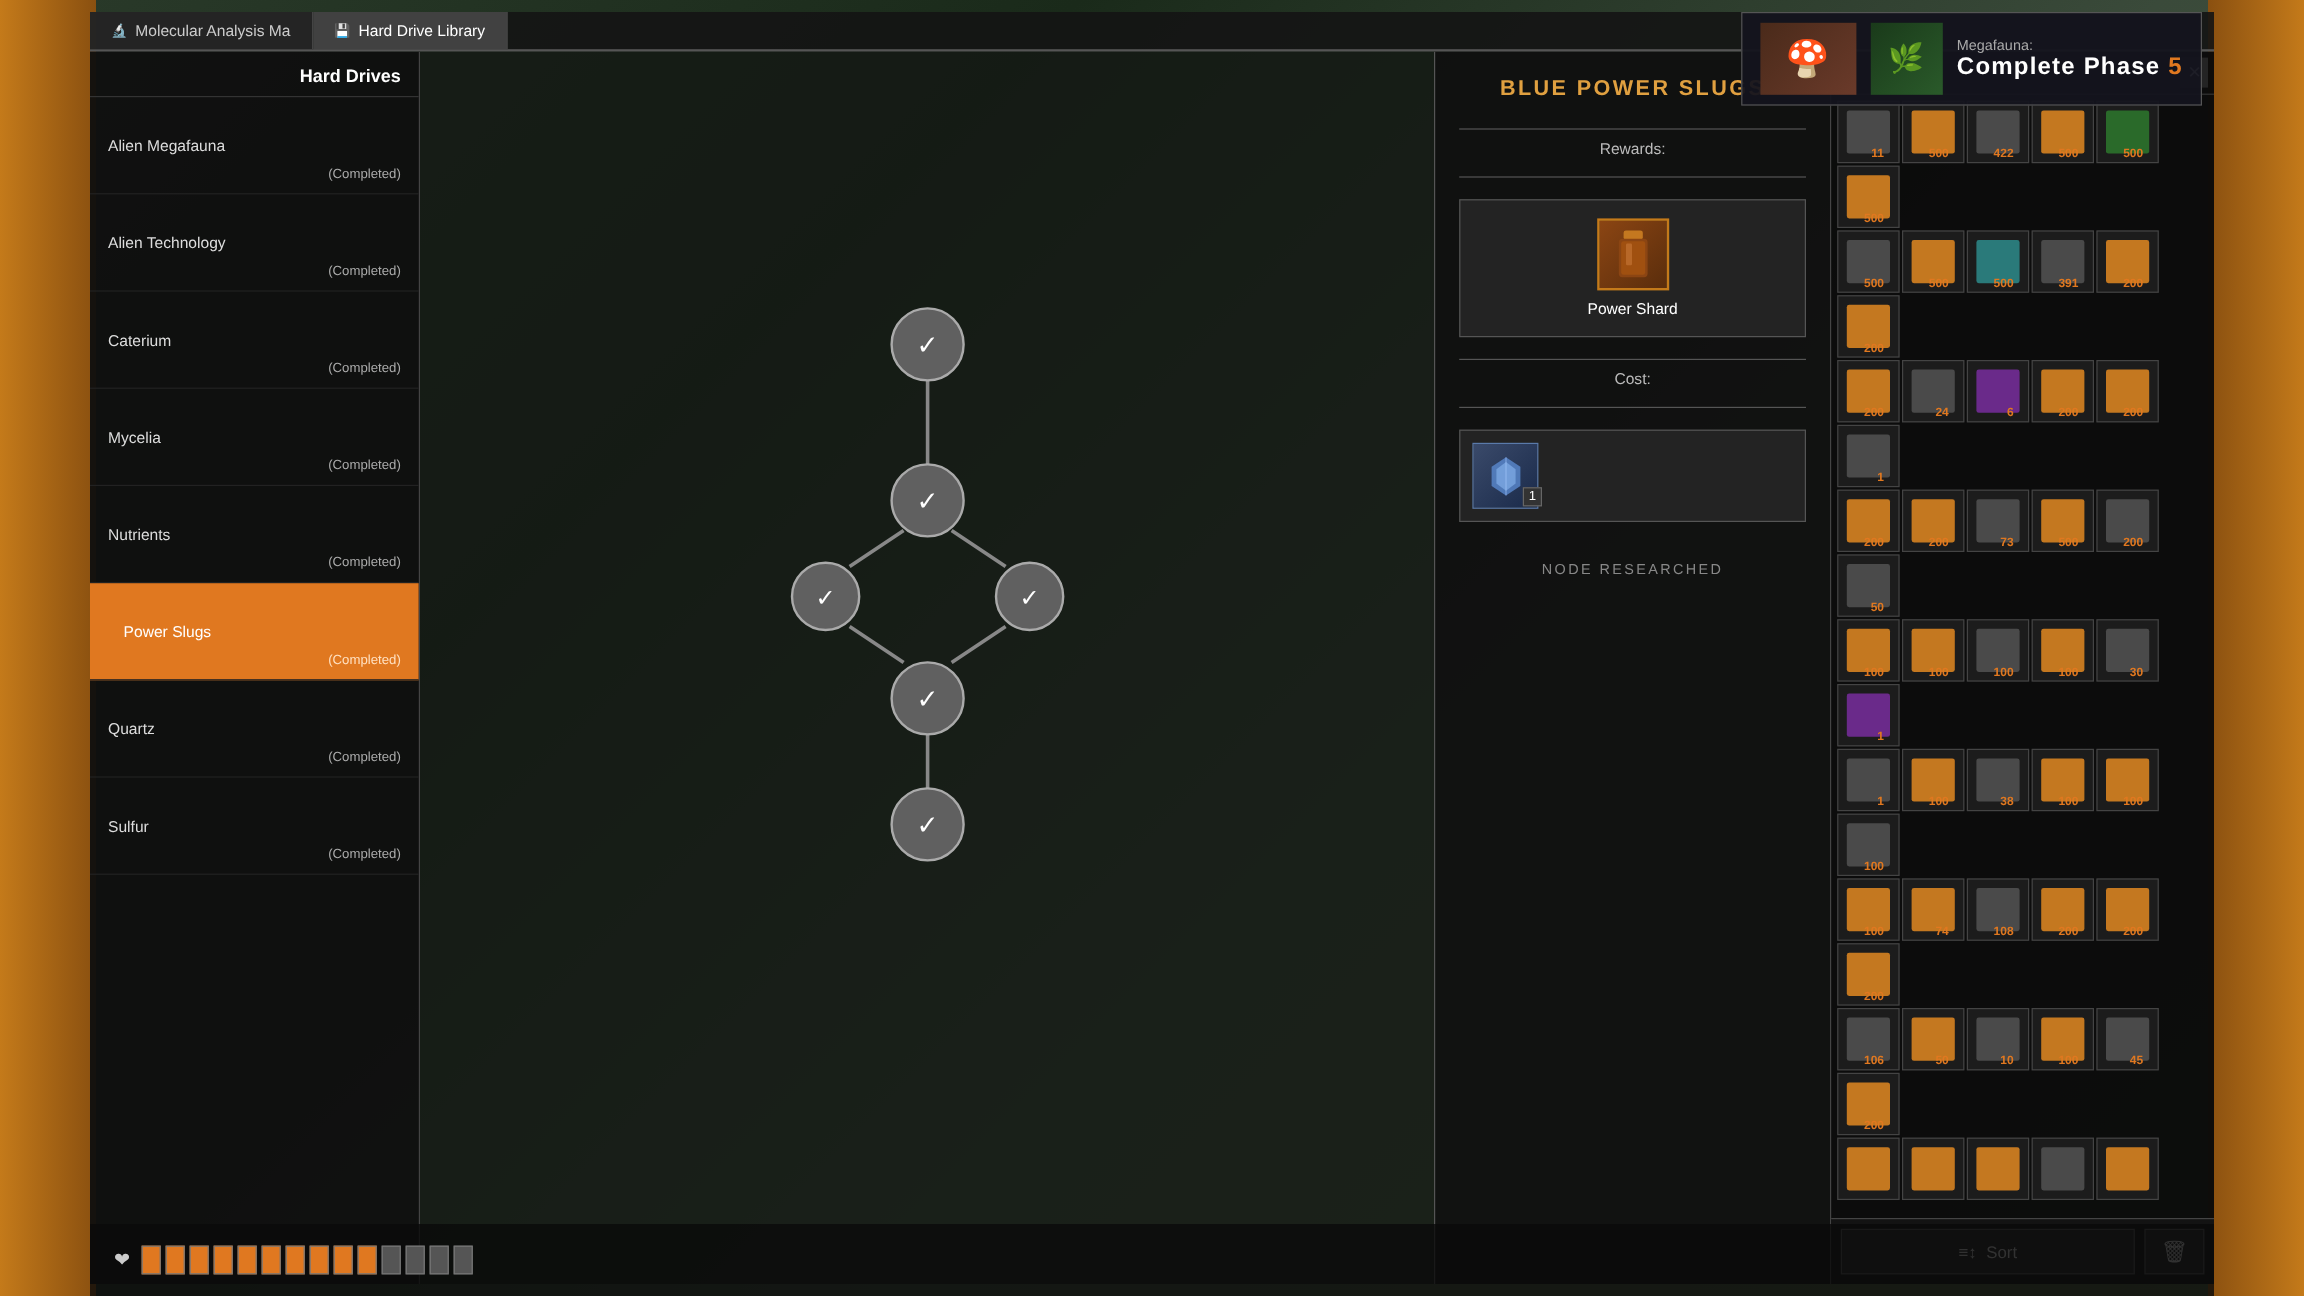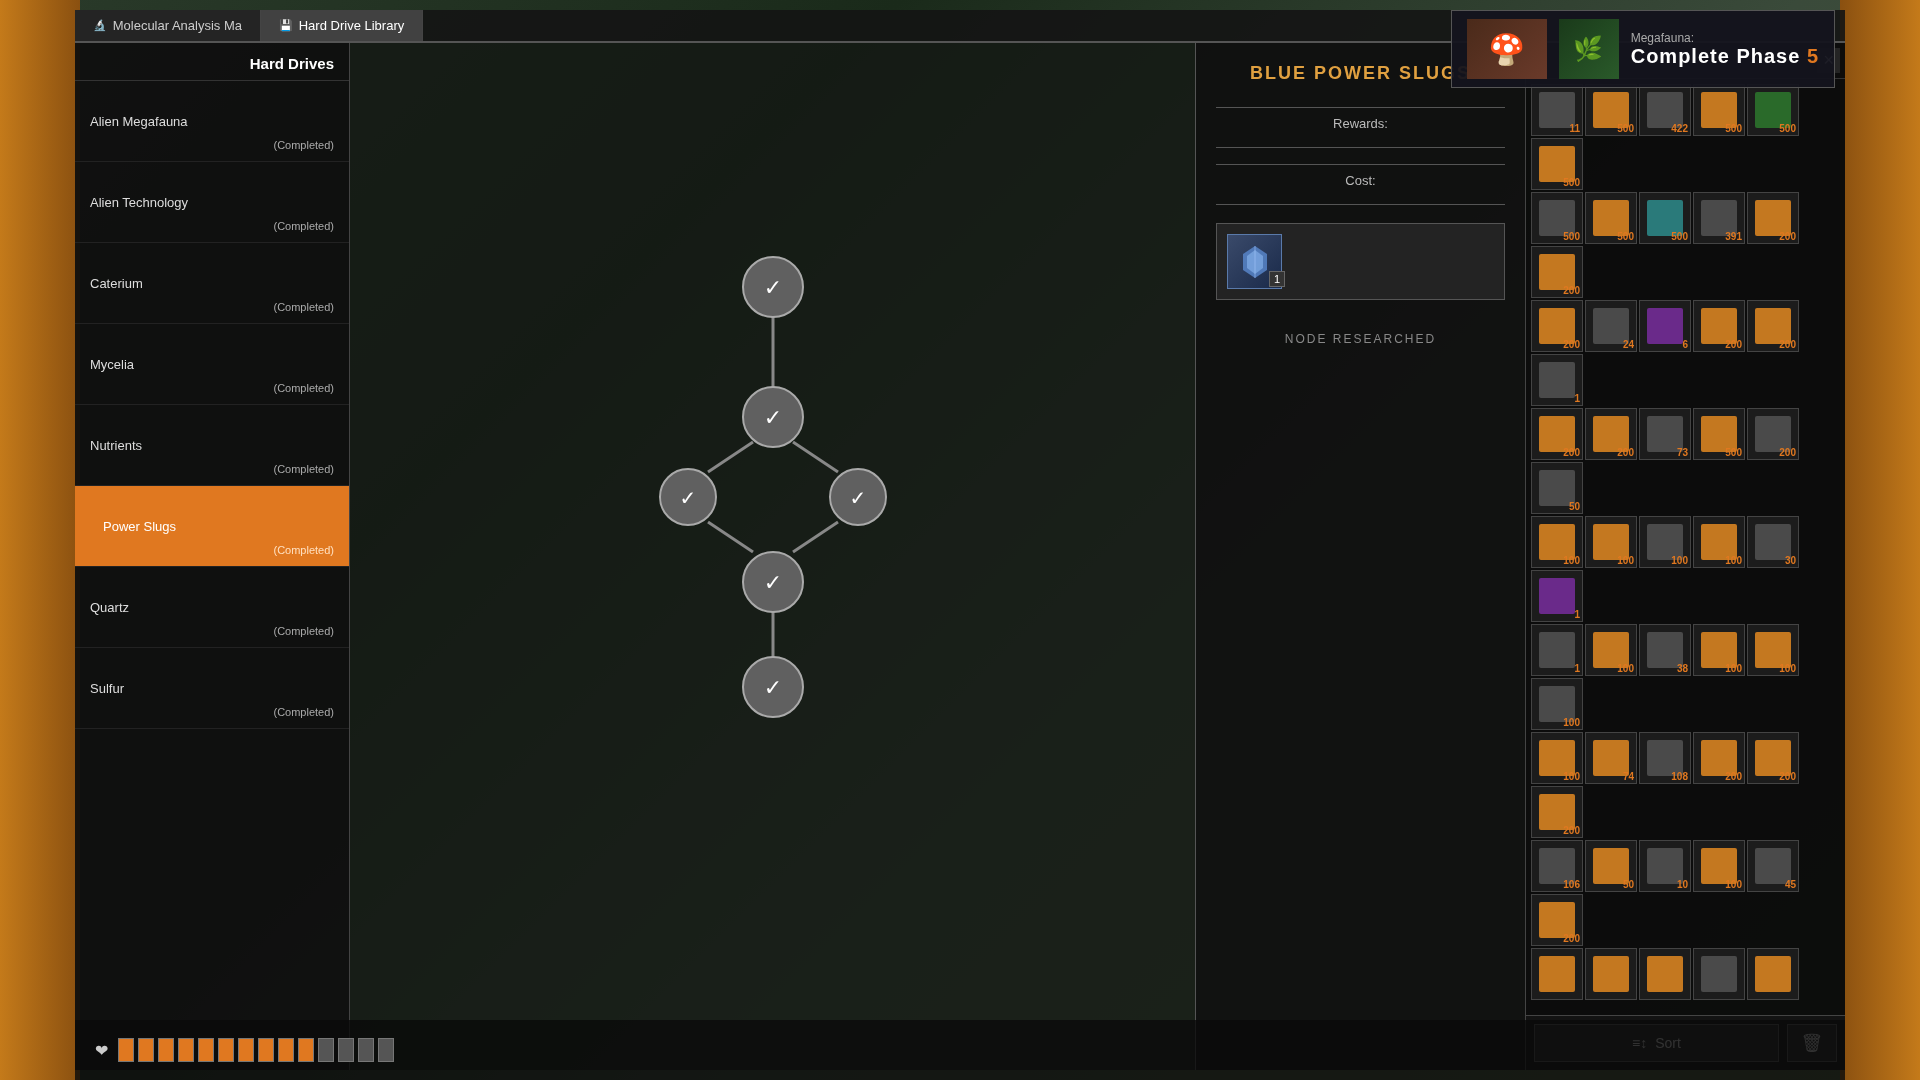--- a/index.html
+++ b/index.html
@@ -306,21 +306,21 @@
       align-items: center;
       justify-content: center;
       position: relative;
       cursor: pointer;
       margin: 1px;
     }
 
     .inv-slot .item-count {
       position: absolute;
       bottom: 1px;
-      right: 2px;
+      right: 12px;
       color: #e07820;
       font-size: 10px;
       font-weight: bold;
     }
 
     .inv-slot .item-icon-bg {
       width: 32px;
       height: 32px;
       display: flex;
       align-items: center;
@@ -559,20 +559,32 @@
           <text x="250" y="488" text-anchor="middle" fill="#fff" font-size="22">✓</text>
         </svg>
       </div>
     </div>
 
     <div class="research-panel">
       <div class="research-title">BLUE POWER SLUGS</div>
       <hr class="research-divider">
       <div class="research-section-label">Rewards:</div>
       <hr class="research-divider">
+      <div class="reward-item">
+        <div class="reward-icon">
+
+          <svg width="40" height="50" viewBox="0 0 40 50">
+            <rect x="12" y="5" width="16" height="8" rx="2" fill="#c47820"></rect>
+            <rect x="8" y="12" width="24" height="32" rx="3" fill="#8B4513"></rect>
+            <rect x="10" y="14" width="20" height="28" rx="2" fill="#a05010"></rect>
+            <rect x="14" y="16" width="5" height="18" rx="1" fill="#d08040" opacity="0.5"></rect>
+          </svg>
+        </div>
+        <div class="reward-name">Power Shard</div>
+      </div>
       <hr class="research-divider">
       <div class="research-section-label">Cost:</div>
       <hr class="research-divider">
       <div class="cost-item">
         <div class="cost-icon">
 
           <svg width="36" height="36" viewBox="0 0 36 36">
             <polygon points="18,2 30,10 30,26 18,34 6,26 6,10" fill="#5a8ad0" opacity="0.8"></polygon>
             <polygon points="18,6 26,12 26,24 18,30 10,24 10,12" fill="#8ab8f0" opacity="0.6"></polygon>
             <line x1="18" y1="2" x2="18" y2="34" stroke="#aaccff" stroke-width="1" opacity="0.5"></line>

